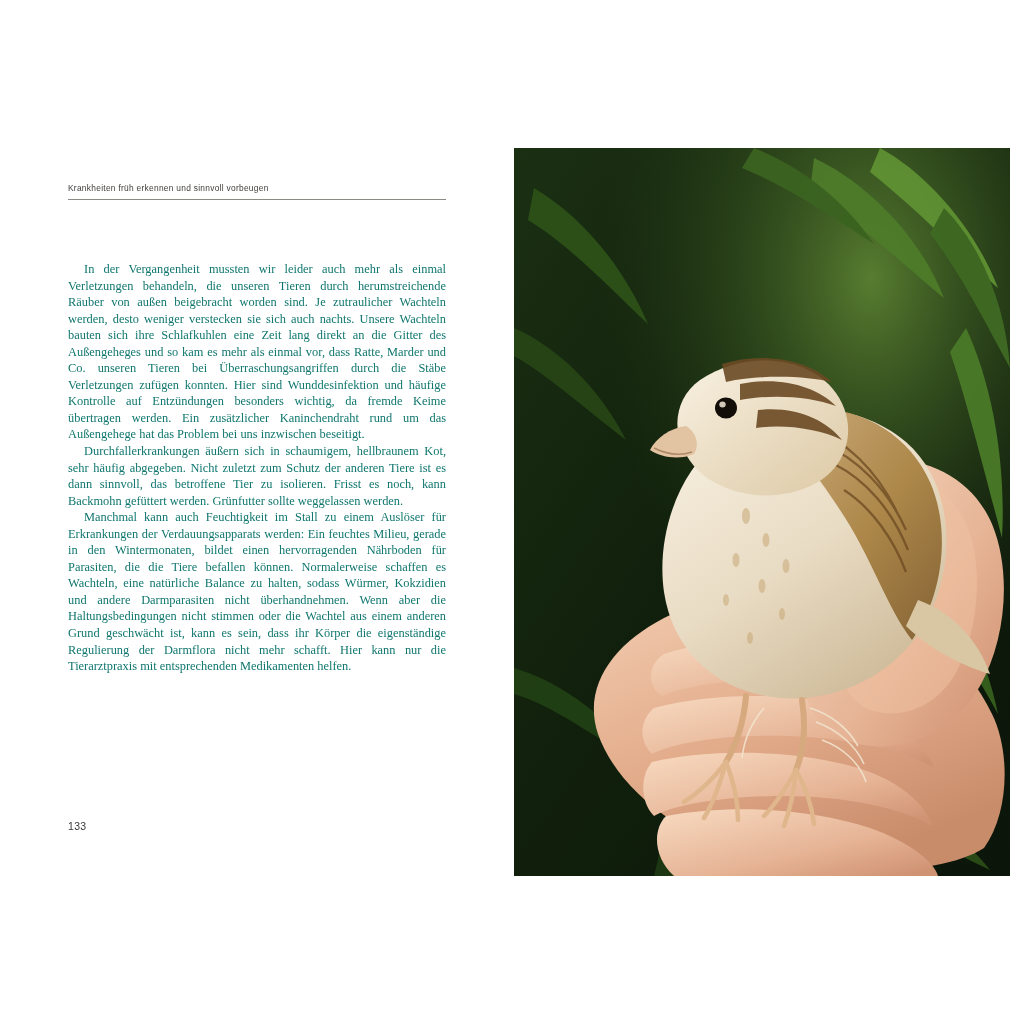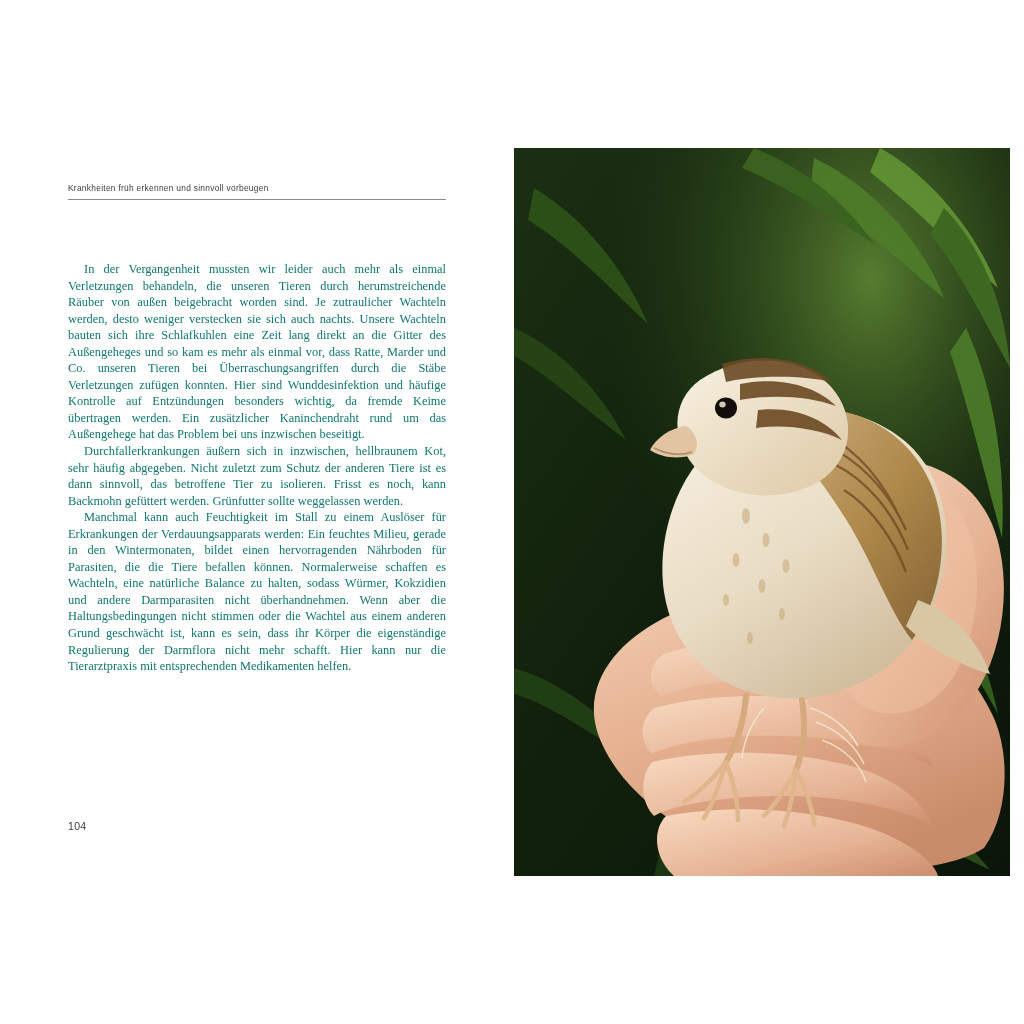--- a/index.html
+++ b/index.html
@@ -106,25 +106,25 @@
 
 <div class="spread">
 
   <div class="page-left">
 
     <div class="running-head">Krankheiten früh erkennen und sinnvoll vorbeugen</div>
     <div class="running-rule"></div>
 
     <div class="body-text">
       <p>In der Vergangenheit mussten wir leider auch mehr als einmal Verletzungen behandeln, die unseren Tieren durch herumstreichende Räuber von außen beigebracht worden sind. Je zutraulicher Wachteln werden, desto weniger verstecken sie sich auch nachts. Unsere Wachteln bauten sich ihre Schlafkuhlen eine Zeit lang direkt an die Gitter des Außengeheges und so kam es mehr als einmal vor, dass Ratte, Marder und Co. unseren Tieren bei Überraschungsangriffen durch die Stäbe Verletzungen zufügen konnten. Hier sind Wunddesinfektion und häufige Kontrolle auf Entzündungen besonders wichtig, da fremde Keime übertragen werden. Ein zusätzlicher Kaninchendraht rund um das Außengehege hat das Problem bei uns inzwischen beseitigt.</p>
-      <p>Durchfallerkrankungen äußern sich in inzwischen, hellbraunem Kot, sehr häufig abgegeben. Nicht zuletzt zum Schutz der anderen Tiere ist es dann sinnvoll, das betroffene Tier zu isolieren. Frisst es noch, kann Backmohn gefüttert werden. Grünfutter sollte weggelassen werden.</p>
+      <p>Durchfallerkrankungen äußern sich in schaumigem, hellbraunem Kot, sehr häufig abgegeben. Nicht zuletzt zum Schutz der anderen Tiere ist es dann sinnvoll, das betroffene Tier zu isolieren. Frisst es noch, kann Backmohn gefüttert werden. Grünfutter sollte weggelassen werden.</p>
       <p>Manchmal kann auch Feuchtigkeit im Stall zu einem Auslöser für Erkrankungen der Verdauungsapparats werden: Ein feuchtes Milieu, gerade in den Wintermonaten, bildet einen hervorragenden Nährboden für Parasiten, die die Tiere befallen können. Normalerweise schaffen es Wachteln, eine natürliche Balance zu halten, sodass Würmer, Kokzidien und andere Darmparasiten nicht überhandnehmen. Wenn aber die Haltungsbedingungen nicht stimmen oder die Wachtel aus einem anderen Grund geschwächt ist, kann es sein, dass ihr Körper die eigenständige Regulierung der Darmflora nicht mehr schafft. Hier kann nur die Tierarztpraxis mit entsprechenden Medikamenten helfen.</p>
     </div>
 
-    <div class="folio">104</div>
+    <div class="folio">133</div>
   </div>
 
   <div class="page-right">
 
     <div class="photo-frame">
       <svg viewBox="0 0 496 728" preserveAspectRatio="xMidYMid slice" aria-hidden="true">
         <defs>
           <linearGradient id="bgGrad" x1="0" y1="0" x2="1" y2="1">
             <stop offset="0%" stop-color="#1b3013"></stop>
             <stop offset="45%" stop-color="#11200c"></stop>

